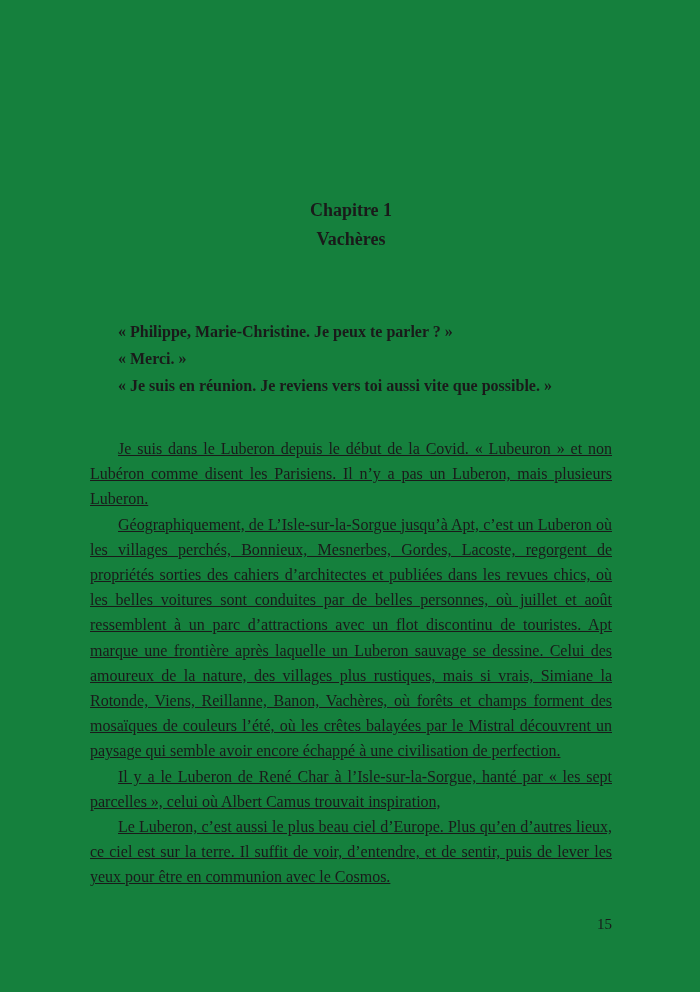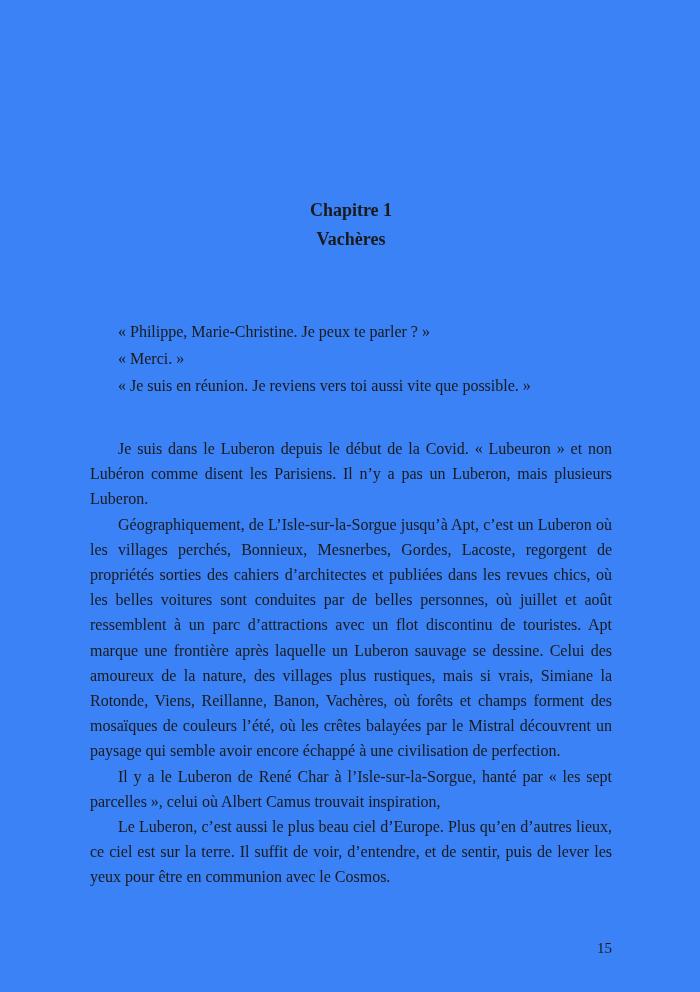--- a/index.html
+++ b/index.html
@@ -6,59 +6,60 @@
   html, body {
     margin: 0;
     padding: 0;
     background: #ffffff;
   }
   .page {
     position: relative;
     width: 700px;
     height: 992px;
     margin: 0 auto;
-    background: #3b82f6;
+    background: #15803d;
     color: #1a1a1a;
     font-family: "Liberation Serif", "DejaVu Serif", serif;
     overflow: hidden;
   }
   .content {
     position: absolute;
     left: 90px;
     right: 88px;
     top: 0;
   }
   .title-block {
     padding-top: 196px;
     text-align: center;
     font-weight: bold;
     font-size: 18px;
     line-height: 29px;
   }
   .dialogue-block {
     margin-top: 64px;
     padding-left: 28px;
-    font-weight: normal;
+    font-weight: bold;
     font-size: 16px;
     line-height: 27px;
   }
   .paragraphs {
     margin-top: 37px;
     font-size: 16px;
     line-height: 25.2px;
     text-align: justify;
+    text-decoration: underline;
   }
   .paragraphs p {
     margin: 0;
     text-indent: 28px;
   }
   .page-number {
     position: absolute;
     right: 88px;
-    top: 940px;
+    top: 916px;
     font-size: 15px;
     color: #1a1a1a;
   }
 </style>
 </head>
 <body>
 
 <div class="page">
   <div class="content">
 

